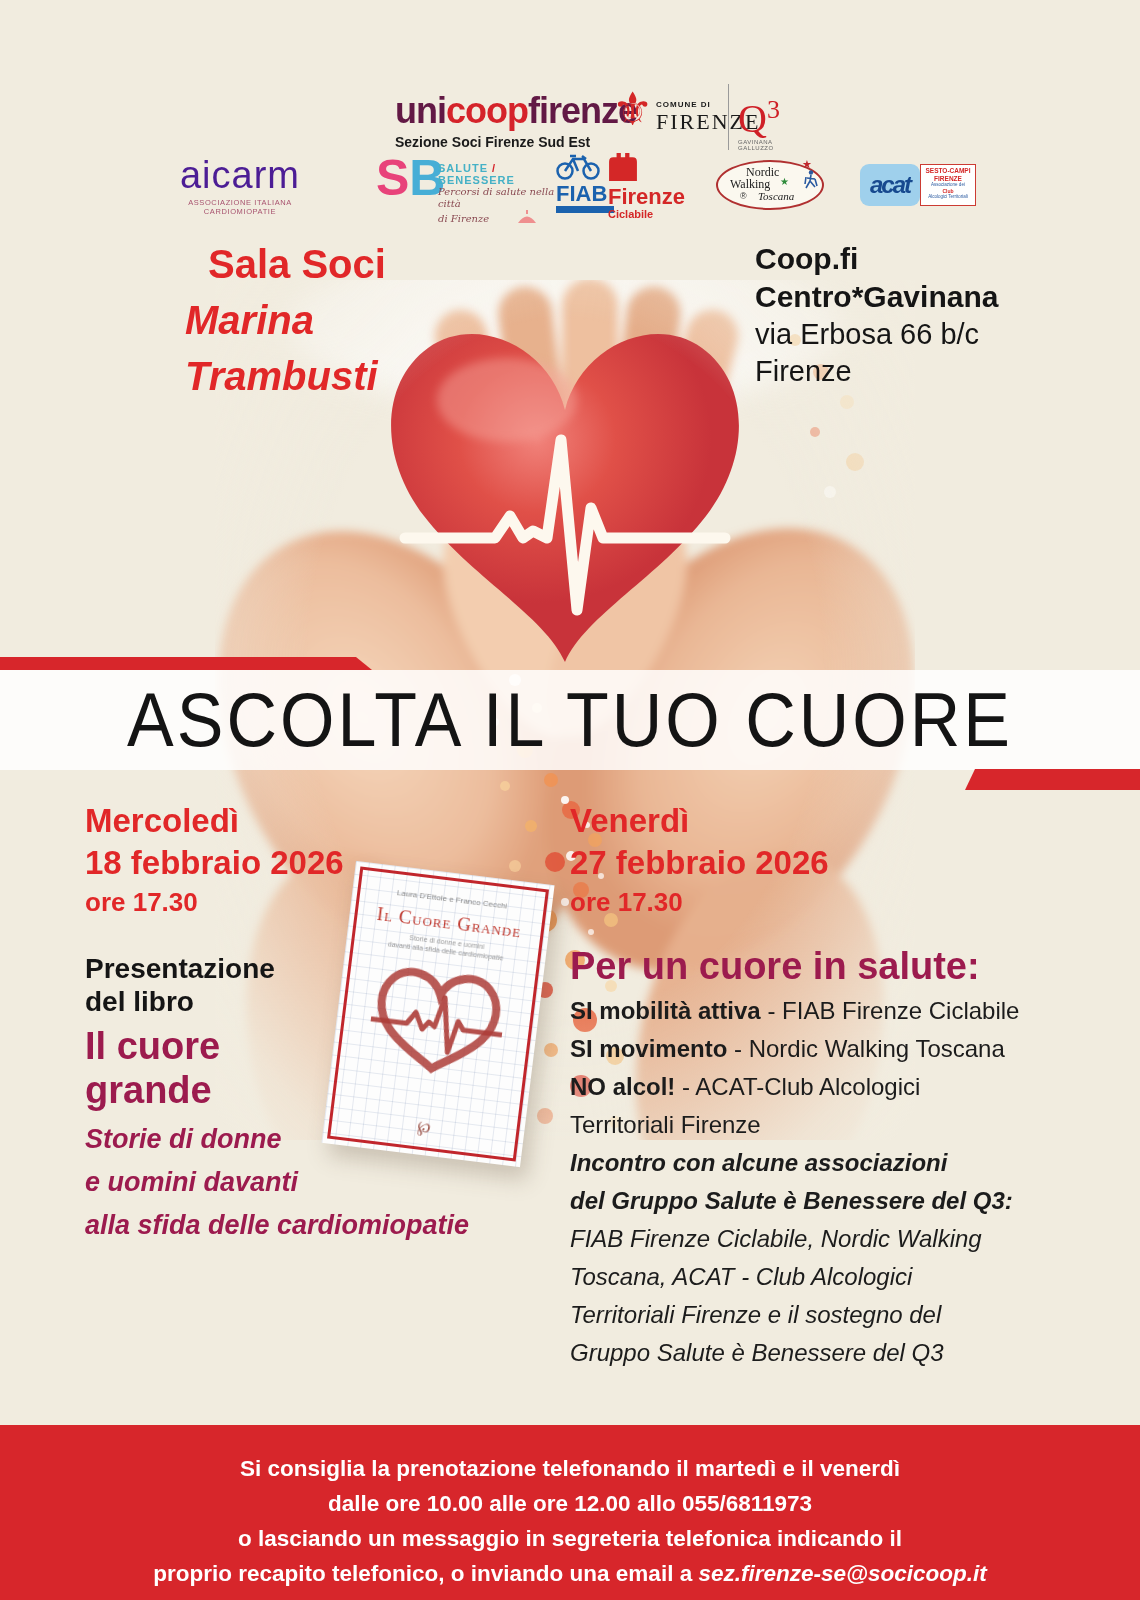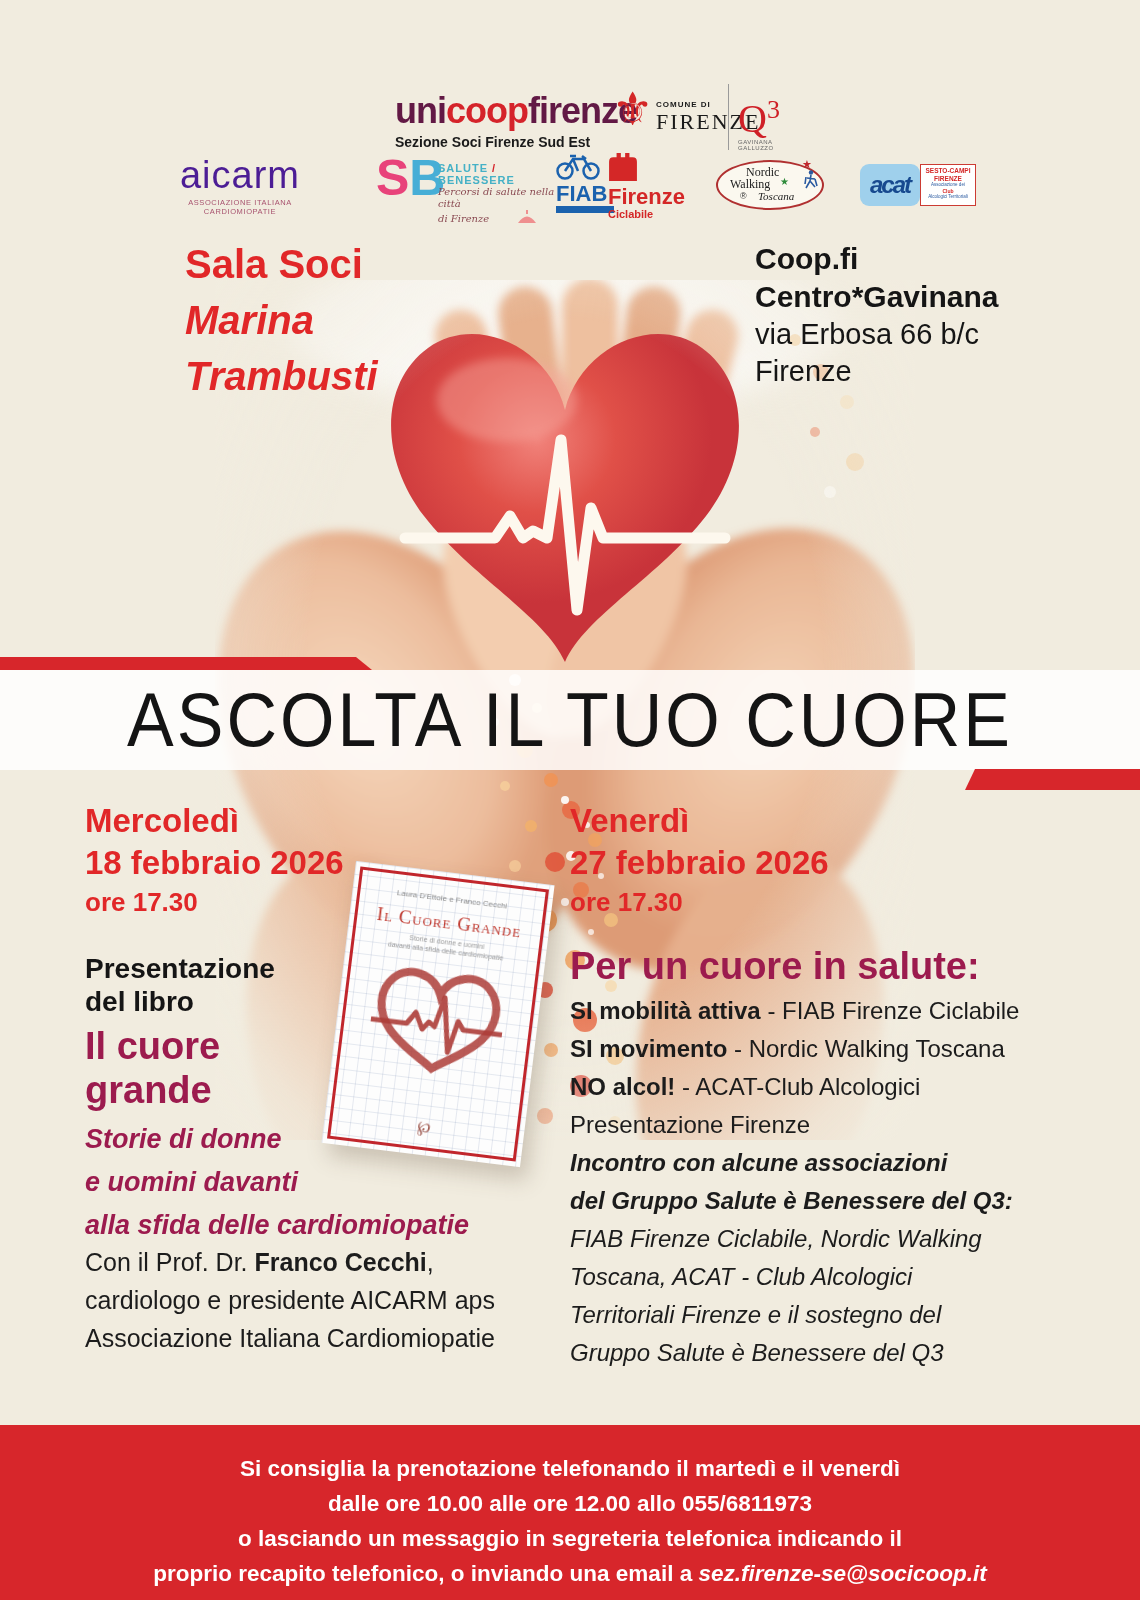--- a/index.html
+++ b/index.html
@@ -241,21 +241,21 @@
     <div class="acat-label">
       <div class="acat-l1">SESTO-CAMPI</div>
       <div class="acat-l1">FIRENZE</div>
       <div class="acat-l2">Associazione dei</div>
       <div class="acat-l3">Club</div>
       <div class="acat-l2">Alcologici Territoriali</div>
     </div>
   </div>
 
   <div class="abs" style="left:185px;top:236px;z-index:3;">
-    <div class="red b venue1" style="line-height:56px;">Sala Soci</div>
+    <div class="red b venue1" style="line-height:56px;margin-left:23px;">Sala Soci</div>
     <div class="red b i venue1" style="line-height:56px;">Marina</div>
     <div class="red b i venue1" style="line-height:56px;">Trambusti</div>
   </div>
 
   <div class="abs" style="left:755px;top:240px;z-index:3;">
     <div class="blk b loc-b">Coop.fi</div>
     <div class="blk b loc-b">Centro*Gavinana</div>
     <div class="blk loc-r">via Erbosa 66 b/c</div>
     <div class="blk loc-r">Firenze</div>
   </div>
@@ -275,25 +275,20 @@
   <div class="abs" style="left:85px;top:952px;z-index:3;">
     <div class="blk b pres">Presentazione</div>
     <div class="blk b pres">del libro</div>
     <div class="burg b booktitle" style="margin-top:6px;">Il cuore</div>
     <div class="burg b booktitle">grande</div>
     <div class="burg b i bookstorie" style="margin-top:6px;">Storie di donne</div>
     <div class="burg b i bookstorie">e uomini davanti</div>
     <div class="burg b i bookstorie">alla sfida delle cardiomiopatie</div>
   </div>
 
-  <div class="abs" style="left:85px;top:1243px;z-index:3;">
-    <div class="speaker"><span>Con il Prof. Dr. </span><span class="b">Franco Cecchi</span><span>,</span></div>
-    <div class="speaker">cardiologo e presidente AICARM aps</div>
-    <div class="speaker">Associazione Italiana Cardiomiopatie</div>
-  </div>
 
   <div class="abs book">
     <div class="book-frame">
       <div class="book-author">Laura D'Ettole e Franco Cecchi</div>
       <div class="book-title">Il Cuore Grande</div>
       <div class="book-sub">
         <div>Storie di donne e uomini</div>
         <div>davanti alla sfida delle cardiomiopatie</div>
       </div>
       <svg width="150" height="120" viewBox="0 0 140 120" style="display:block;margin:8px auto 0;">
@@ -308,21 +303,21 @@
     <div class="red b date-day">Venerdì</div>
     <div class="red b date-date">27 febbraio 2026</div>
     <div class="red b date-time">ore 17.30</div>
   </div>
 
   <div class="abs" style="left:570px;top:940px;z-index:3;">
     <div class="burg b health-h" style="line-height:52px;">Per un cuore in salute:</div>
     <div class="health-line"><span class="b">SI mobilità attiva</span><span> - FIAB Firenze Ciclabile</span></div>
     <div class="health-line"><span class="b">SI movimento</span><span> - Nordic Walking Toscana</span></div>
     <div class="health-line"><span class="b">NO alcol!</span><span> - ACAT-Club Alcologici</span></div>
-    <div class="health-line">Presentazione Firenze</div>
+    <div class="health-line">Territoriali Firenze</div>
     <div class="health-line b i">Incontro con alcune associazioni</div>
     <div class="health-line b i">del Gruppo Salute è Benessere del Q3:</div>
     <div class="health-line i">FIAB Firenze Ciclabile, Nordic Walking</div>
     <div class="health-line i">Toscana, ACAT - Club Alcologici</div>
     <div class="health-line i">Territoriali Firenze e il sostegno del</div>
     <div class="health-line i">Gruppo Salute è Benessere del Q3</div>
   </div>
 
   <div class="abs footer">
     <div class="footer-in">

